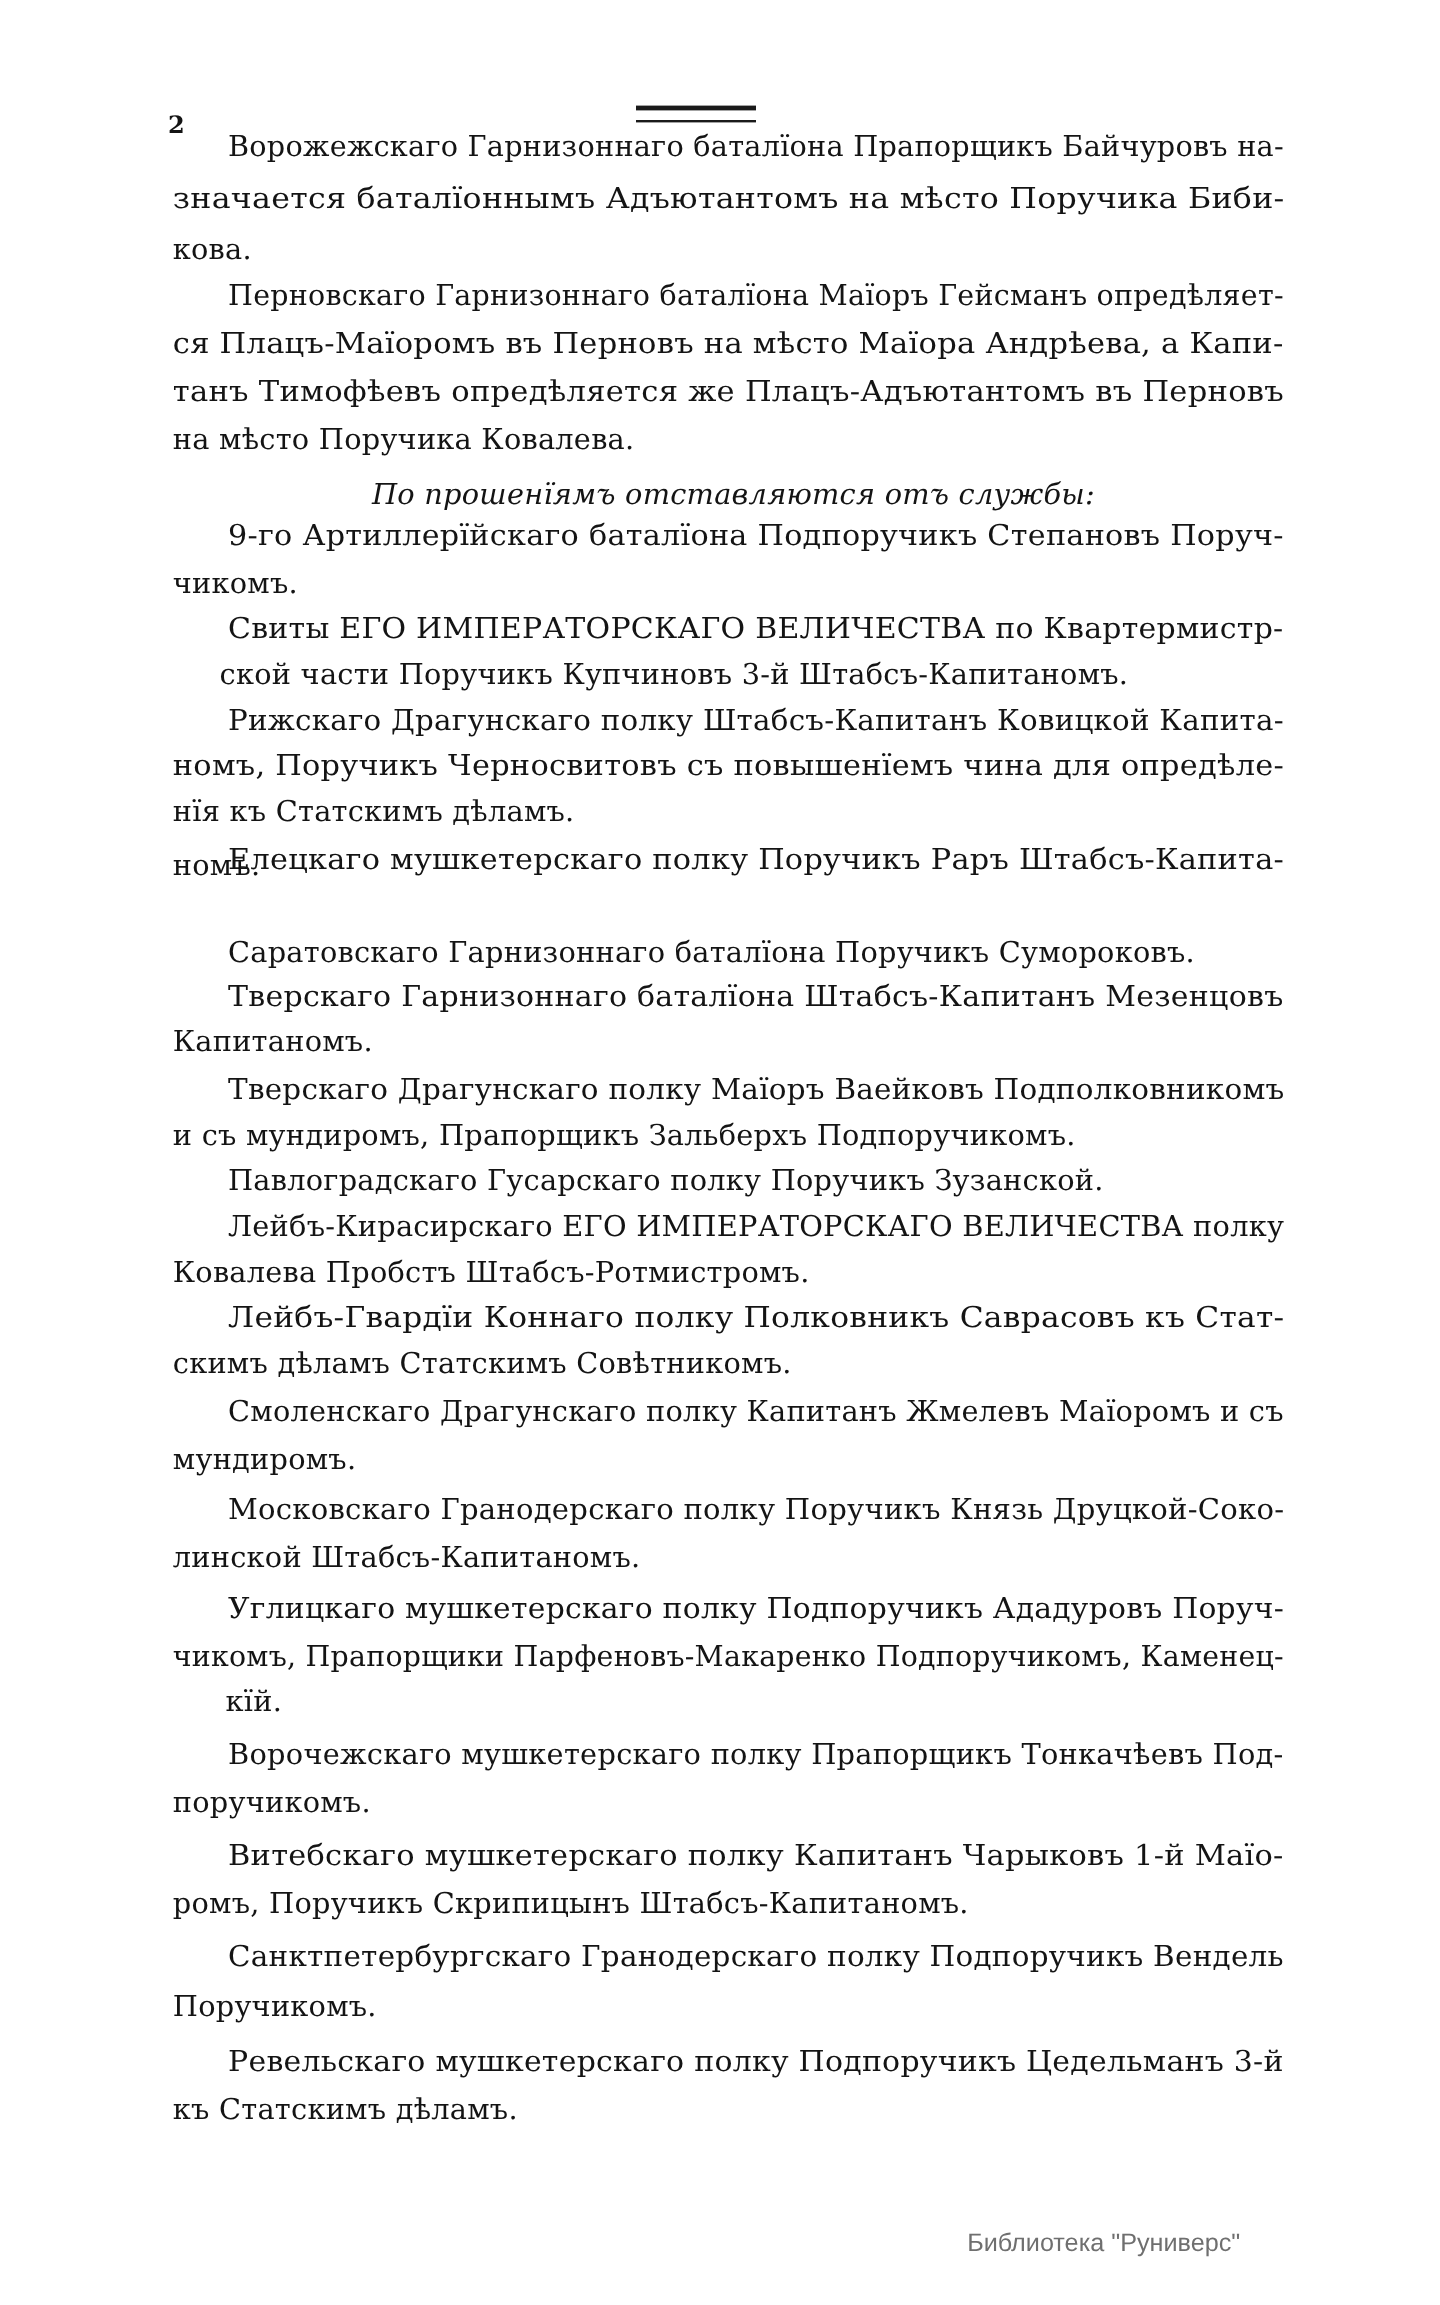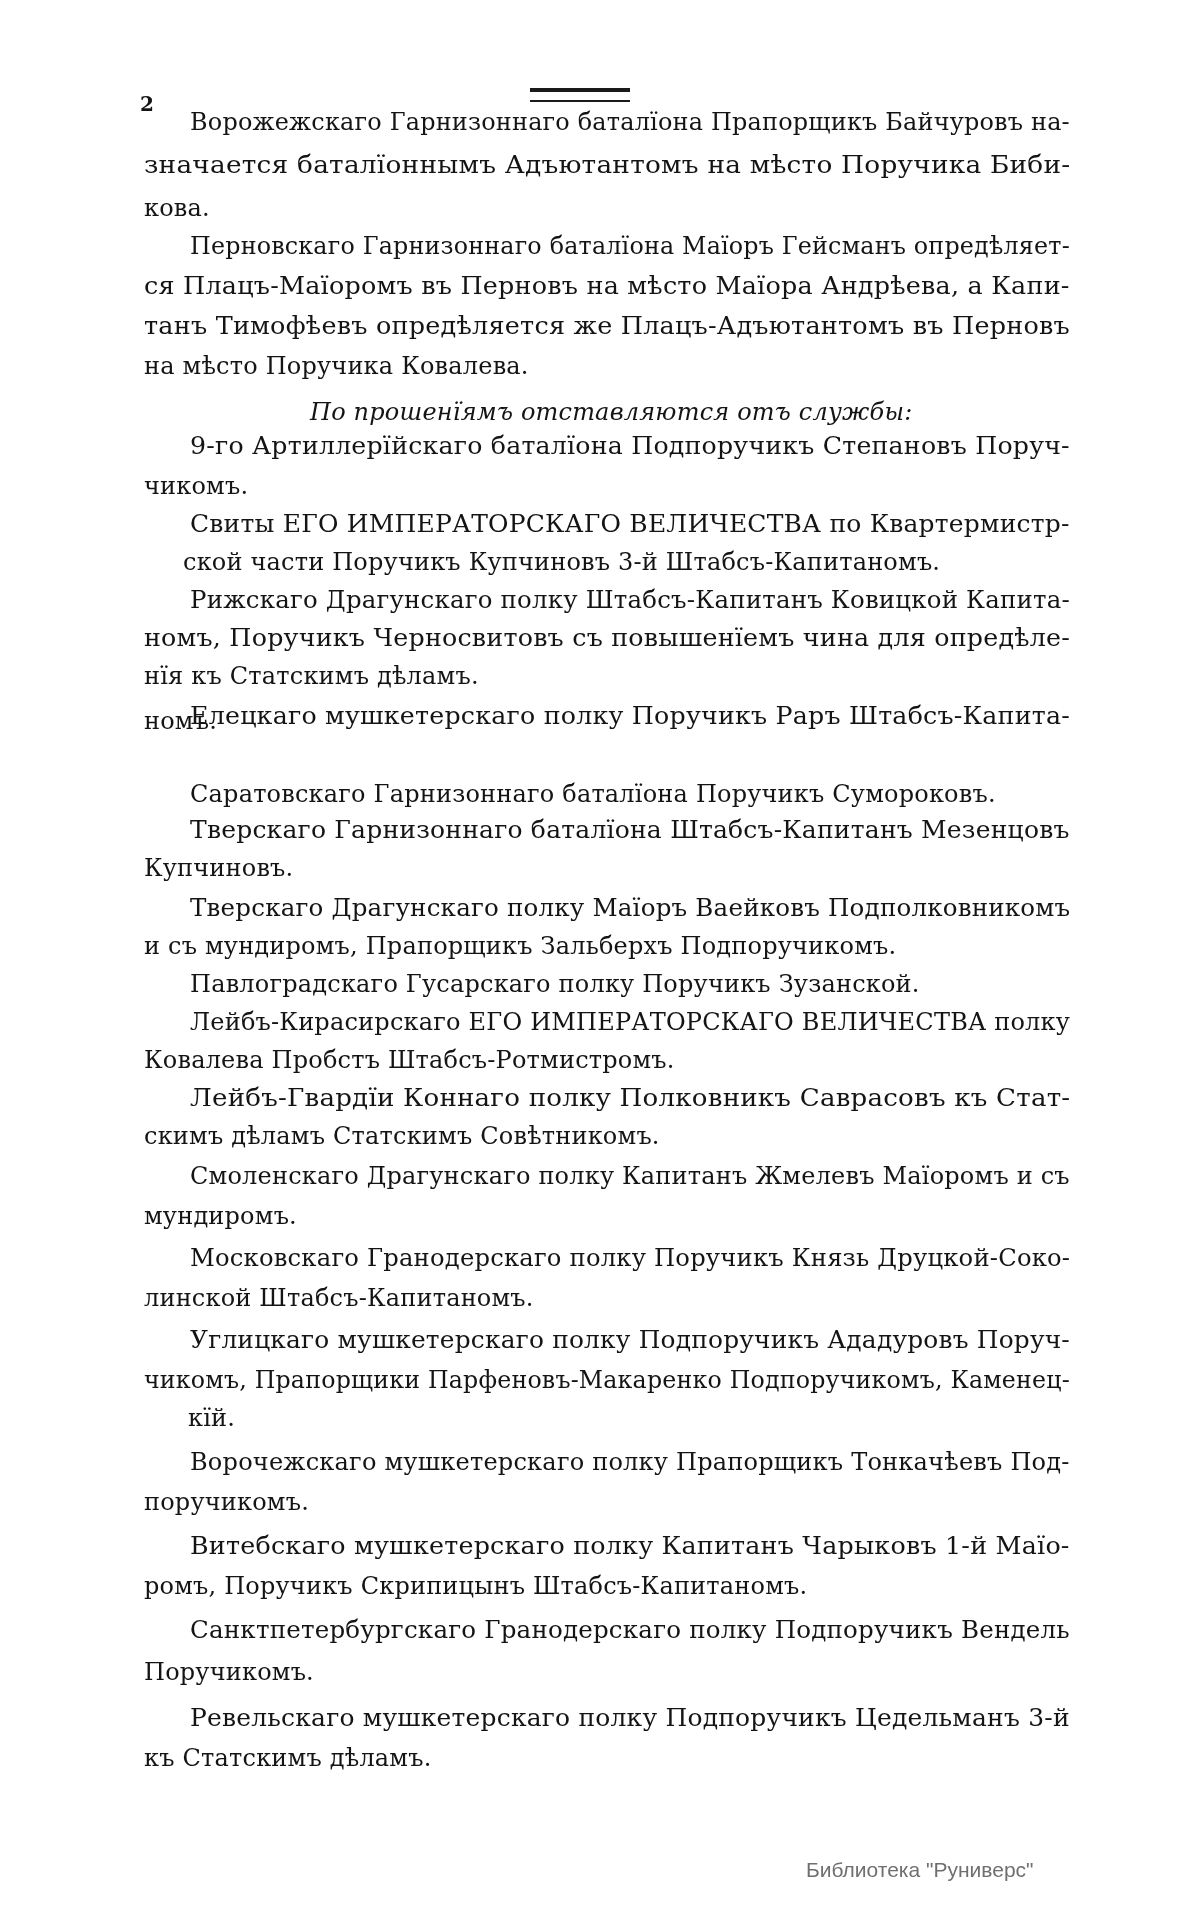--- a/index.html
+++ b/index.html
@@ -63,21 +63,21 @@
     <div class="line" style="left: 0px; top: 478px; transform: scaleX(1.018);">Рижскаго Драгунскаго полку Штабсъ-Капитанъ Ковицкой Капита-</div>
     <div class="line" style="left: -46px; top: 516px; transform: scaleX(1.056);">номъ, Поручикъ Черносвитовъ съ повышенїемъ чина для опредѣле-</div>
     <div class="line" style="left:-46px;top:554px;">нїя къ Статскимъ дѣламъ.</div>
 
     <div class="line" style="left: 0px; top: 594px; transform: scaleX(1.054);">Елецкаго мушкетерскаго полку Поручикъ Раръ Штабсъ-Капита-</div>
     <div class="line" style="left:-46px;top:599px;text-align:center;">номъ.</div>
 
     <div class="line" style="left:0;top:672px;">Саратовскаго Гарнизоннаго баталїона Поручикъ Сумороковъ.</div>
 
     <div class="line" style="left: 0px; top: 708px; transform: scaleX(1.042);">Тверскаго Гарнизоннаго баталїона Штабсъ-Капитанъ Мезенцовъ</div>
-    <div class="line" style="left:-46px;top:746px;">Купчиновъ.</div>
+    <div class="line" style="left:-46px;top:746px;">Капитаномъ.</div>
 
     <div class="line" style="left: 0px; top: 786px; transform: scaleX(1.022);">Тверскаго Драгунскаго полку Маїоръ Ваейковъ Подполковникомъ</div>
     <div class="line" style="left:-46px;top:824px;">и съ мундиромъ, Прапорщикъ Зальберхъ Подпоручикомъ.</div>
 
     <div class="line" style="left:0;top:862px;">Павлоградскаго Гусарскаго полку Поручикъ Зузанской.</div>
 
     <div class="line" style="left: 0px; top: 900px; transform: scaleX(1.001);">Лейбъ-Кирасирскаго ЕГО ИМПЕРАТОРСКАГО ВЕЛИЧЕСТВА полку</div>
     <div class="line" style="left:-46px;top:938px;">Ковалева Пробстъ Штабсъ-Ротмистромъ.</div>
 
     <div class="line" style="left: 0px; top: 976px; transform: scaleX(1.087);">Лейбъ-Гвардїи Коннаго полку Полковникъ Саврасовъ къ Стат-</div>

